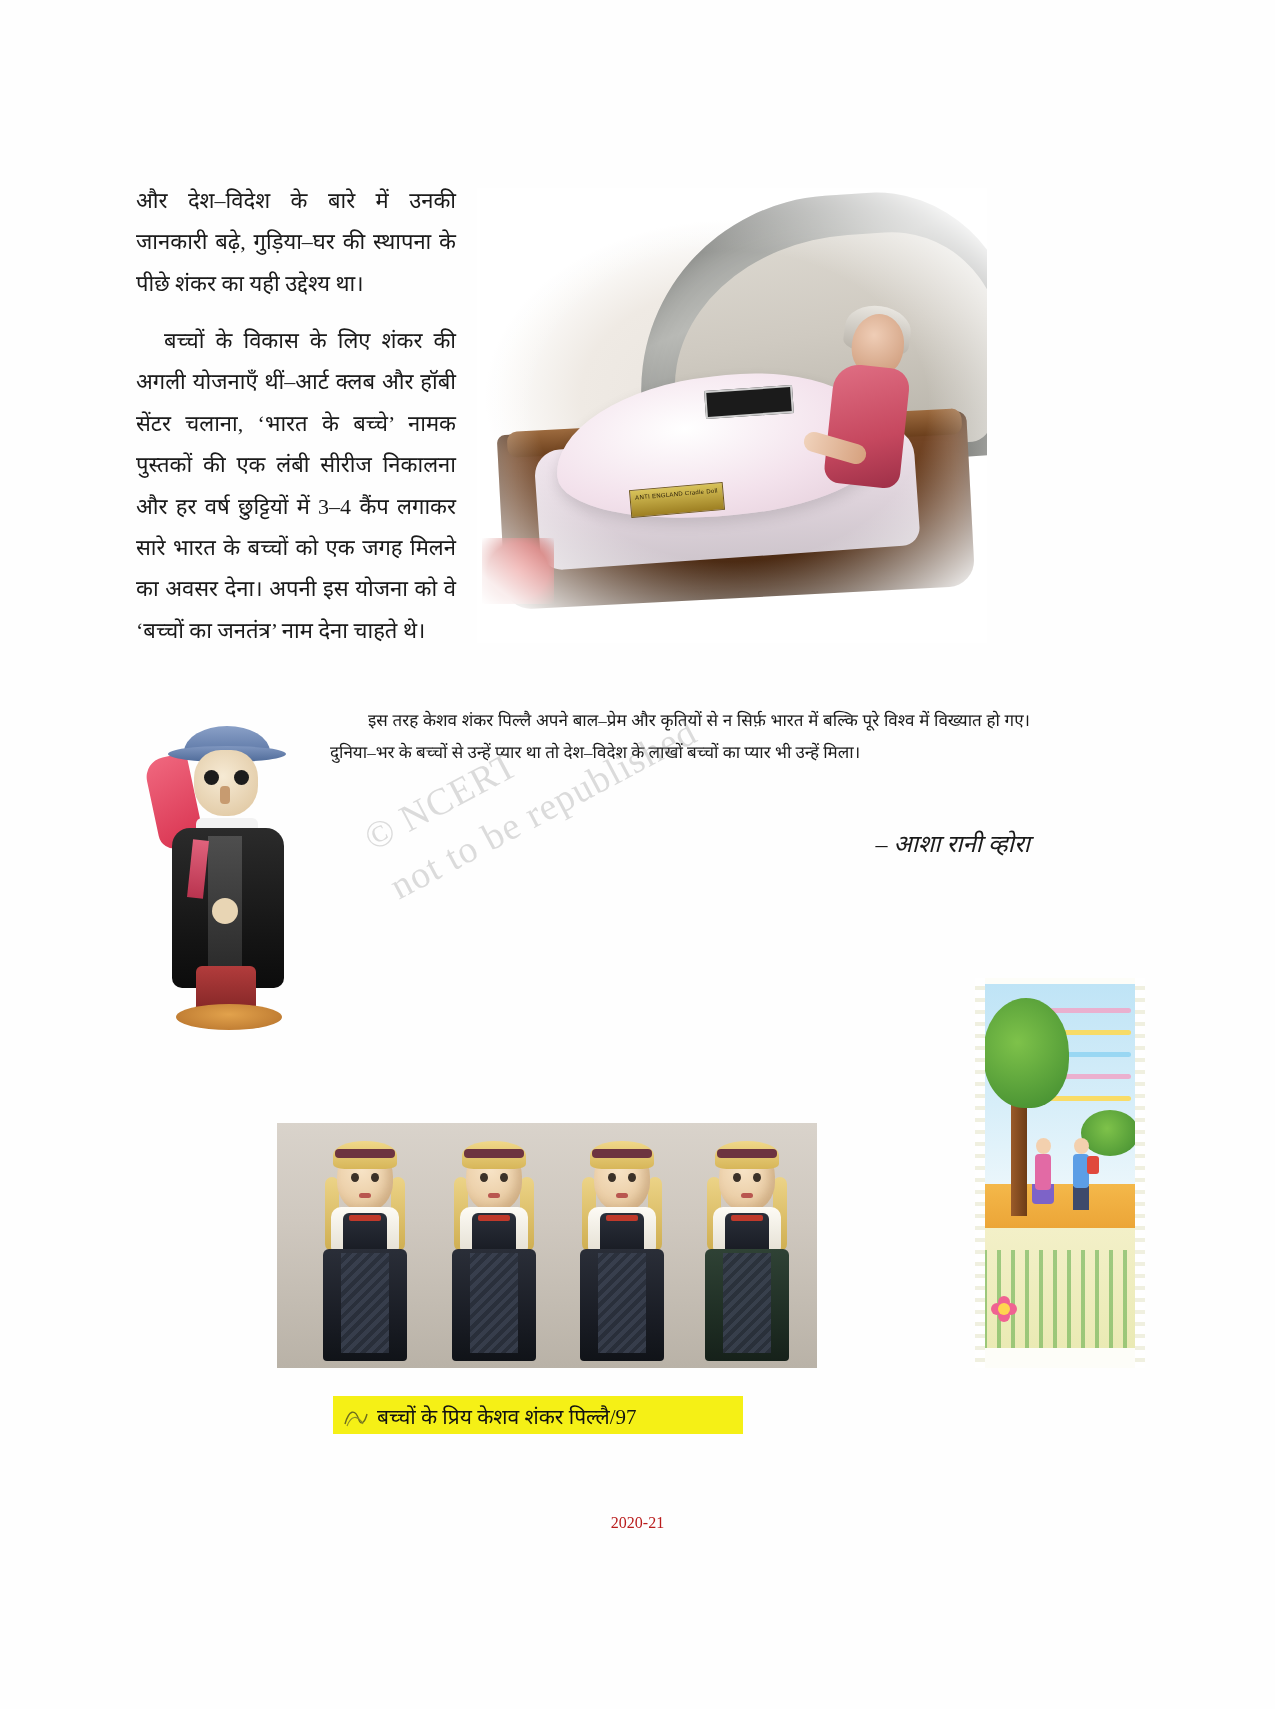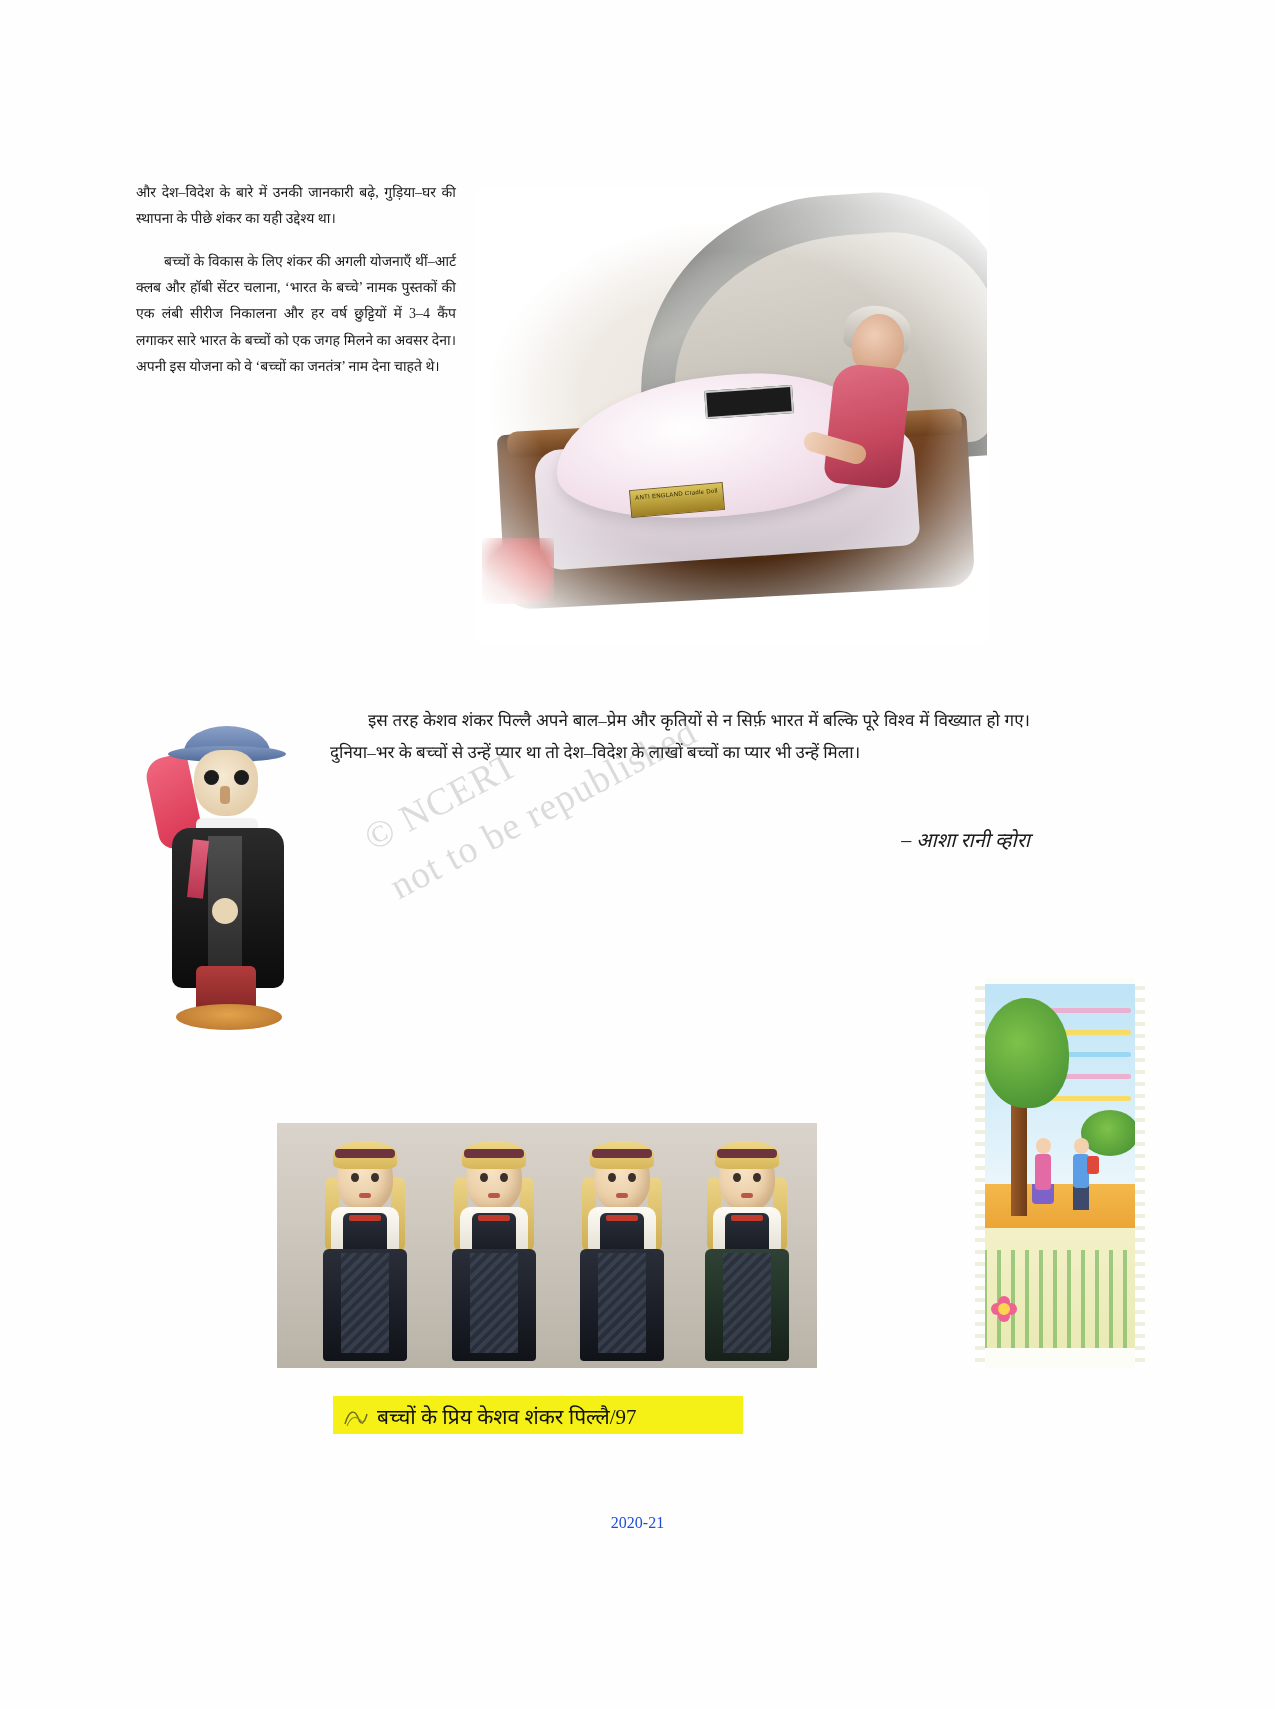--- a/index.html
+++ b/index.html
@@ -21,21 +21,21 @@
     background: #fefefe;
   }
 
   
   .col-left {
     position: absolute;
     left: 136px;
     top: 180px;
     width: 320px;
     font-family: "Liberation Serif", serif;
-    font-size: 14px;
+    font-size: 22px;
     line-height: 1.88;
     color: #1a1a1a;
     text-align: justify;
     text-justify: inter-word;
   }
   .col-left p { margin: 0 0 0 0; }
   .col-left p + p { margin-top: 16px; text-indent: 28px; }
 
   
   .para-wide {
@@ -52,21 +52,21 @@
     text-indent: 38px;
   }
   .attribution {
     position: absolute;
     left: 330px;
     top: 826px;
     width: 700px;
     text-align: right;
     font-family: "Liberation Serif", serif;
     font-style: italic;
-    font-size: 20px;
+    font-size: 24px;
     color: #1a1a1a;
   }
 
   
   .watermark {
     position: absolute;
     left: 400px;
     top: 700px;
     width: 420px;
     height: 300px;
@@ -107,21 +107,21 @@
     height: 30px;
   }
   .page-year {
     position: absolute;
     left: 0;
     top: 1514px;
     width: 1275px;
     text-align: center;
     font-family: "Liberation Serif", serif;
     font-size: 16px;
-    color: #1d4ed8;
+    color: #b91c1c;
   }
 
   
   .photo-cradle {
     position: absolute;
     left: 477px;
     top: 188px;
     width: 510px;
     height: 455px;
     overflow: hidden;

